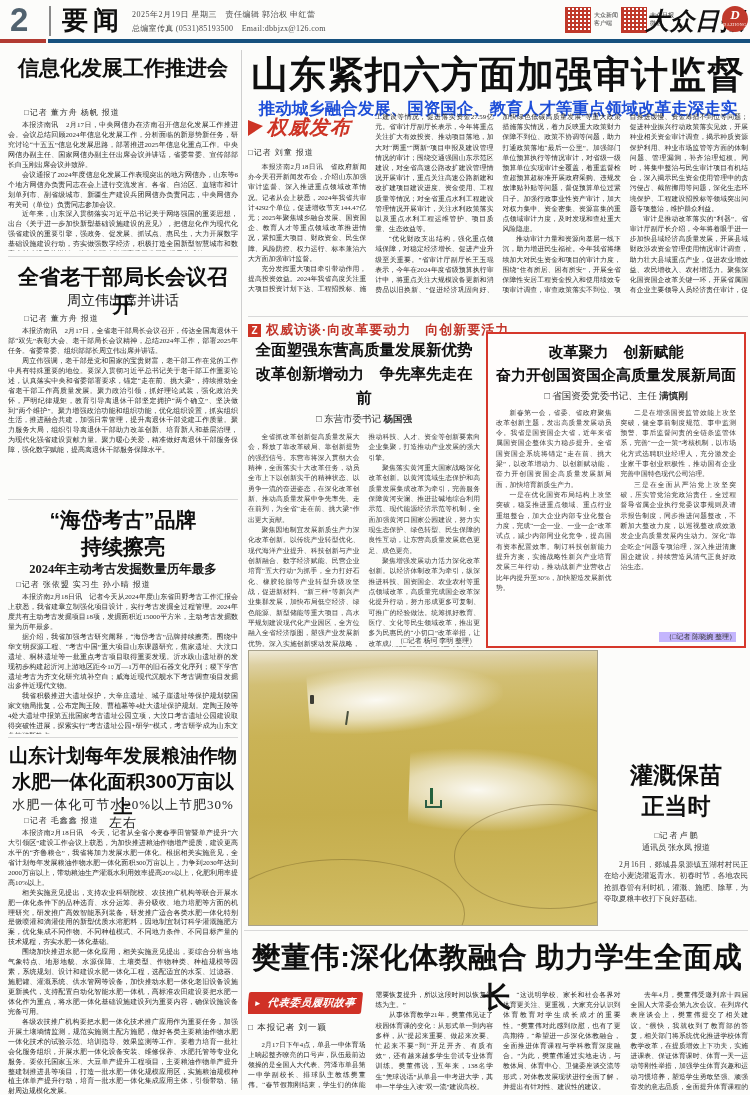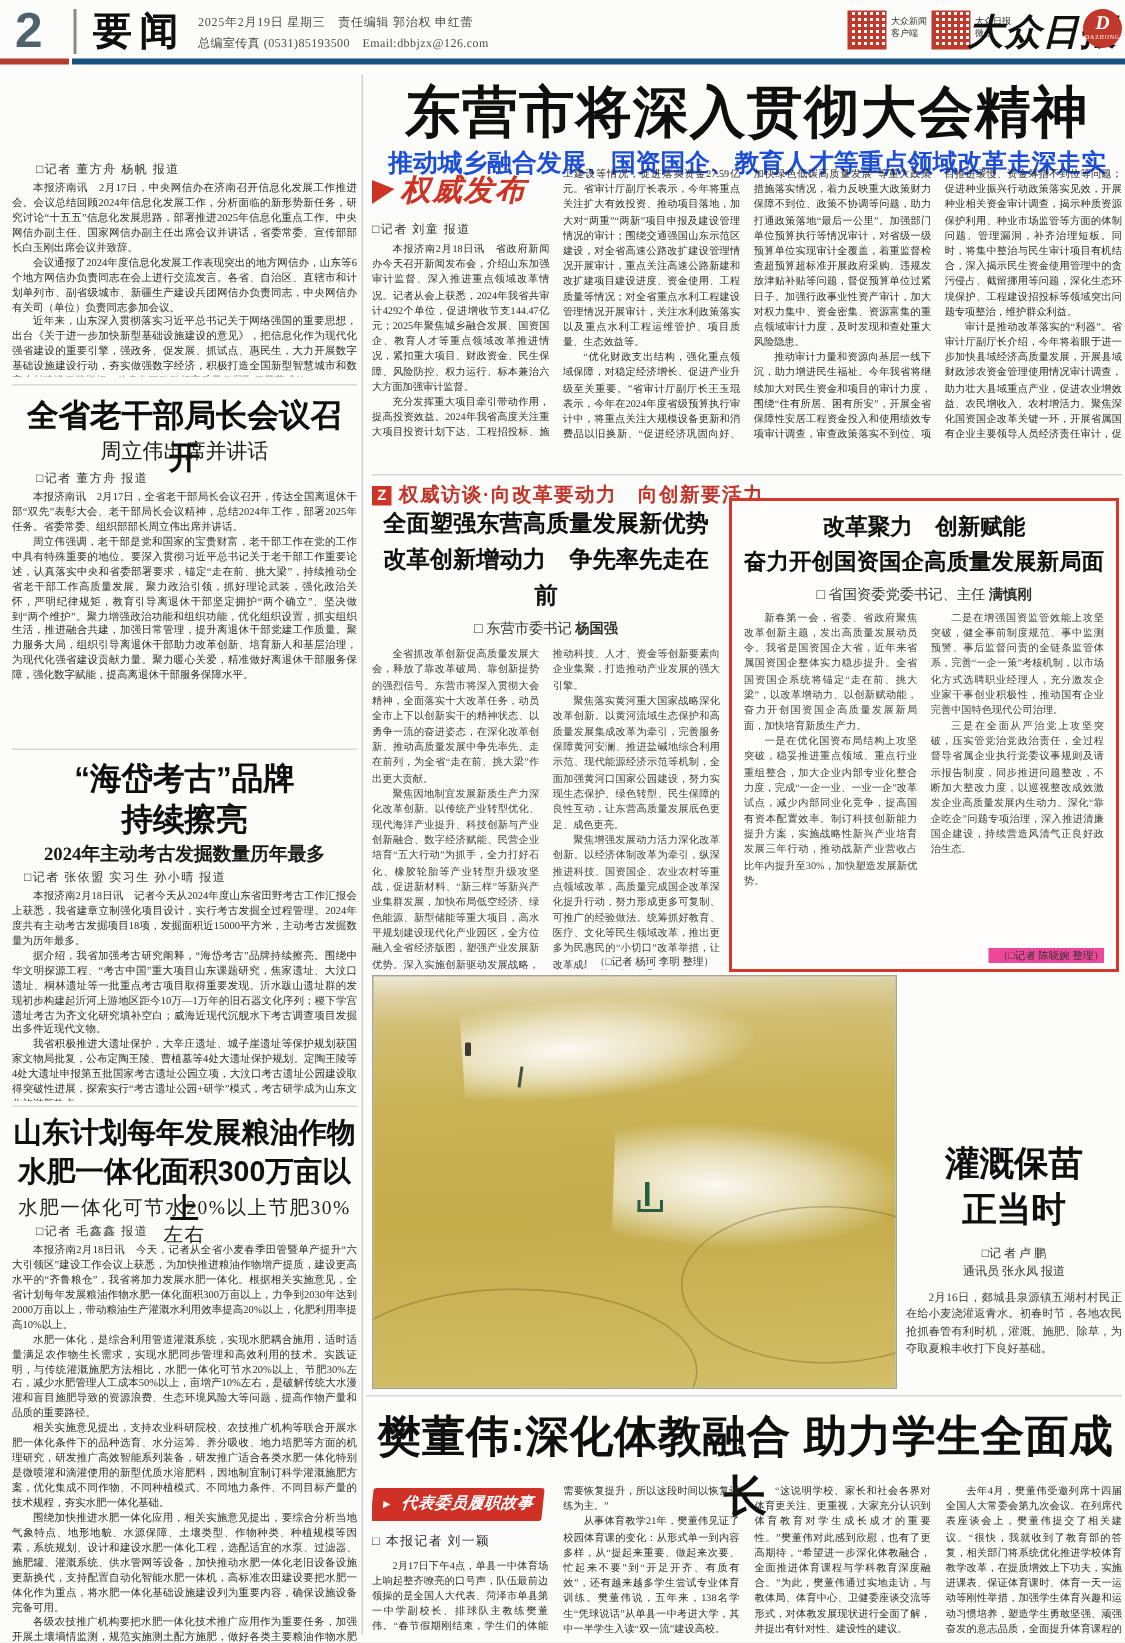--- a/index.html
+++ b/index.html
@@ -72,21 +72,21 @@
   .int-byline b { font-weight:900; }
   .int-body { column-count:2; column-gap:9px; column-fill:auto;
               font-size:6.8px; line-height:1.52; color:#3a3a3a; }
   #int-left { left:248px; top:338px; width:232px; height:310px; }
   #int-left .int-body { height:226px; margin-top:6px; }
   #int-right { left:486px; top:332px; width:260px; height:316px;
                border:2px solid #d6372b; padding:6px 8px 4px; background:#fffdfc; }
   #int-right .int-body { height:204px; margin-top:5px; }
   .endnote { position:absolute; right:4px; bottom:2px; font-size:7px; color:#333;
              background:inherit; background:#fcfcfa; padding-left:6px; }
-  #int-right .endnote { right:8px; bottom:4px; background:#ec4899; }
+  #int-right .endnote { right:8px; bottom:4px; background:#c4b5fd; }
   
   #photo { left:248px; top:650px; width:350px; height:276px; border:1px solid #a8a28c;
            background:linear-gradient(178deg,#efe9d6 0%,#ddd0a2 5%,#d2bf74 12%,
                        #cab356 30%,#c5ad4c 58%,#ccb65a 82%,#d3bf68 100%);
            overflow:hidden; }
   .spray { position:absolute; background:radial-gradient(ellipse at 35% 50%,
             rgba(255,255,255,.92) 0%, rgba(255,255,255,.55) 40%, rgba(255,255,255,0) 72%); }
   #spray1 { left:17%; top:5%; width:56%; height:24%; transform:rotate(-4deg); }
   #spray2 { left:46%; top:36%; width:56%; height:30%; transform:rotate(2deg); }
   #person { left:17.5%; top:16%; width:4px; height:9px; background:#3c3c34; border-radius:1px; }
@@ -141,20 +141,21 @@
   <div class="abs" id="masthead">大众日报</div>
   <div class="abs" id="masthead-badge">
     <span class="glyph">D</span>
     <span class="sub">DAZHONG</span>
   </div>
   <div class="abs" id="hdr-red-rule"></div>
   <div class="abs" id="hdr-blue-rule"></div>
   <div class="abs" id="v-divider"></div>
 
   <div class="abs left-col hl lc-head center-t" style="top:54px">
+      <p class="hl-line">信息化发展工作推进会</p>
     </div>
   <div class="abs left-col byline" style="top:107px;text-indent:2em">□记者 董方舟 杨帆 报道</div>
   <div class="abs left-col body-text lc-body" style="top:121px;height:130px">
       <p class="para">本报济南讯　2月17日，中央网信办在济南召开信息化发展工作推进会。会议总结回顾2024年信息化发展工作，分析面临的新形势新任务，研究讨论“十五五”信息化发展思路，部署推进2025年信息化重点工作。中央网信办副主任、国家网信办副主任出席会议并讲话，省委常委、宣传部部长白玉刚出席会议并致辞。</p>
       <p class="para">会议通报了2024年度信息化发展工作表现突出的地方网信办，山东等6个地方网信办负责同志在会上进行交流发言。各省、自治区、直辖市和计划单列市、副省级城市、新疆生产建设兵团网信办负责同志，中央网信办有关司（单位）负责同志参加会议。</p>
       <p class="para">近年来，山东深入贯彻落实习近平总书记关于网络强国的重要思想，出台《关于进一步加快新型基础设施建设的意见》，把信息化作为现代化强省建设的重要引擎，强政务、促发展、抓试点、惠民生，大力开展数字基础设施建设行动，夯实做强数字经济，积极打造全国新型智慧城市和数字乡村建设示范样板，信息化驱动引领高质量发展取得显著成效。</p>
     </div>
   <div class="abs left-col h-div" style="top:256px"></div>
 
   <div class="abs left-col hl center-t" style="top:263px;font-size:21px">全省老干部局长会议召开</div>
@@ -180,27 +181,26 @@
   <div class="abs left-col h-div" style="top:737px"></div>
 
   <div class="abs left-col hl center-t" style="top:743px;font-size:19px;line-height:1.35">
       <p class="hl-line">山东计划每年发展粮油作物</p>
       <p class="hl-line">水肥一体化面积300万亩以上</p>
     </div>
   <div class="abs left-col center-t" style="top:796px;font-size:13px;letter-spacing:1px;color:#222">水肥一体化可节水20%以上节肥30%左右</div>
   <div class="abs left-col byline" style="top:815px;text-indent:2em">□记者 毛鑫鑫 报道</div>
   <div class="abs left-col body-text lc-body" style="top:829px;height:266px">
       <p class="para">本报济南2月18日讯　今天，记者从全省小麦春季田管暨单产提升“六大引领区”建设工作会议上获悉，为加快推进粮油作物增产提质，建设更高水平的“齐鲁粮仓”，我省将加力发展水肥一体化。根据相关实施意见，全省计划每年发展粮油作物水肥一体化面积300万亩以上，力争到2030年达到2000万亩以上，带动粮油生产灌溉水利用效率提高20%以上，化肥利用率提高10%以上。</p>
-      <p class="para">水肥一体化，是综合利用管道灌溉系统，实现水肥耦合施用，适时适量满足农作物生长需求，实现水肥同步管理和高效利用的技术。实践证明，与传统灌溉施肥方法相比，水肥一体化可节水20%以上、节肥30%左右，减少水肥管理人工成本50%以上，亩增产10%左右，是破解传统大水漫灌和盲目施肥导致的资源浪费、生态环境风险大等问题，提高作物产量和品质的重要路径。</p>
       <p class="para">相关实施意见提出，支持农业科研院校、农技推广机构等联合开展水肥一体化条件下的品种选育、水分运筹、养分吸收、地力培肥等方面的机理研究，研发推广高效智能系列装备，研发推广适合各类水肥一体化特别是微喷灌和滴灌使用的新型优质水溶肥料，因地制宜制订科学灌溉施肥方案，优化集成不同作物、不同种植模式、不同地力条件、不同目标产量的技术规程，夯实水肥一体化基础。</p>
       <p class="para">围绕加快推进水肥一体化应用，相关实施意见提出，要综合分析当地气象特点、地形地貌、水源保障、土壤类型、作物种类、种植规模等因素，系统规划、设计和建设水肥一体化工程，选配适宜的水泵、过滤器、施肥罐、灌溉系统、供水管网等设备，加快推动水肥一体化老旧设备设施更新换代，支持配置自动化智能水肥一体机，高标准农田建设要把水肥一体化作为重点，将水肥一体化基础设施建设列为重要内容，确保设施设备完备可用。</p>
       <p class="para">各级农技推广机构要把水肥一体化技术推广应用作为重要任务，加强开展土壤墒情监测，规范实施测土配方施肥，做好各类主要粮油作物水肥一体化技术的试验示范、培训指导、效果监测等工作。要着力培育一批社会化服务组织，开展水肥一体化设备安装、维修保养、水肥托管等专业化服务。要依托国家玉米、大豆单产提升工程项目，主要粮油作物单产提升整建制推进县等项目，打造一批水肥一体化规模应用区，实施粮油规模种植主体单产提升行动，培育一批水肥一体化集成应用主体，引领带动、辐射周边规模化发展。</p>
     </div>
 
-  <div class="abs hl center-t" id="main-headline">东营市将深入贯彻大会精神</div>
+  <div class="abs hl center-t" id="main-headline">山东紧扣六方面加强审计监督</div>
   <div class="abs center-t" id="sub-headline">推动城乡融合发展、国资国企、教育人才等重点领域改革走深走实</div>
 
   <div class="abs body-text" id="fabu">
     <div id="fabu-logo">
       <span class="flag"></span>
       <span class="txt">权威发布</span>
     </div>
     <div class="byline">□记者 刘童 报道</div>
     <div>
         <p class="para">本报济南2月18日讯　省政府新闻办今天召开新闻发布会，介绍山东加强审计监督、深入推进重点领域改革情况。记者从会上获悉，2024年我省共审计4292个单位，促进增收节支144.47亿元；2025年聚焦城乡融合发展、国资国企、教育人才等重点领域改革推进情况，紧扣重大项目、财政资金、民生保障、风险防控、权力运行、标本兼治六大方面加强审计监督。</p>

